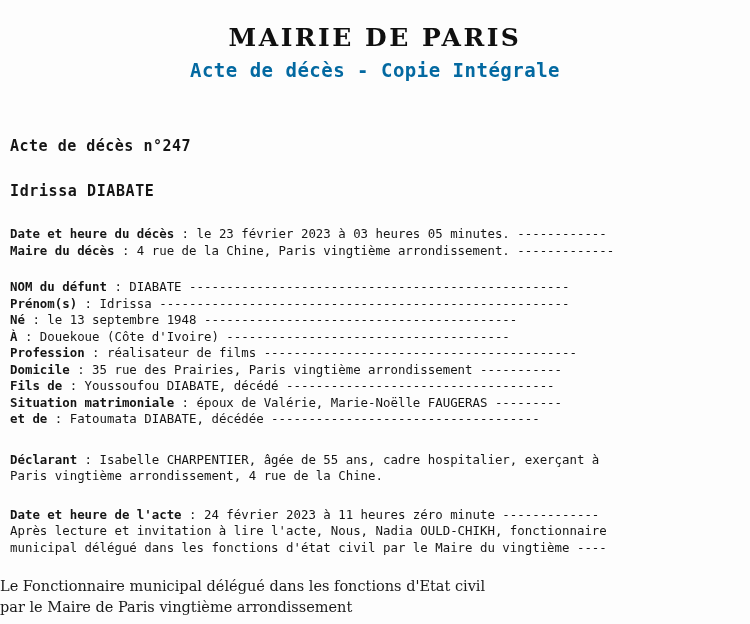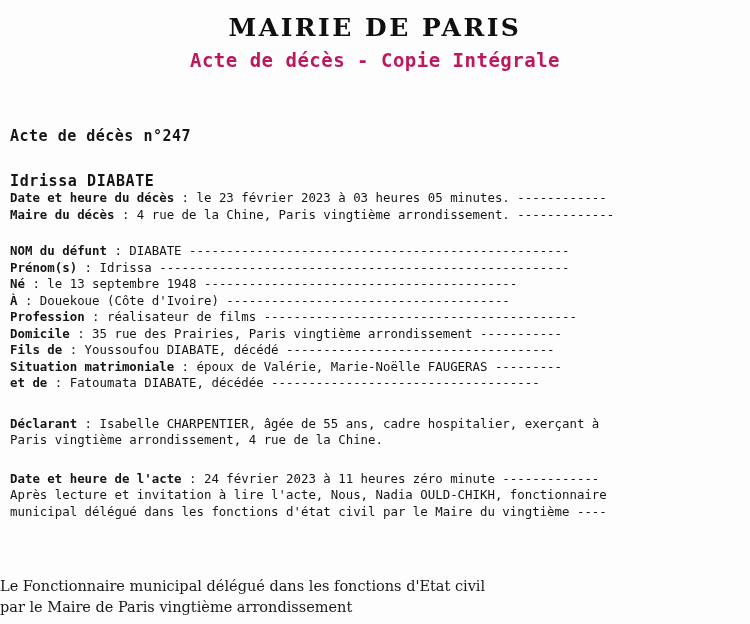--- a/index.html
+++ b/index.html
@@ -17,37 +17,37 @@
   }
   .page {
     position: relative;
     width: 750px;
     height: 624px;
     background: #fdfdfd;
   }
   
   .header {
     text-align: center;
-    padding-top: 12px;
+    padding-top: 22px;
   }
   .title-main {
     font-family: "DejaVu Serif", serif;
     font-weight: bold;
     font-size: 25px;
     letter-spacing: 2.5px;
     color: #101010;
     margin: 0;
     line-height: 1.25;
   }
   .title-sub {
     font-family: "DejaVu Sans Mono", monospace;
     font-weight: bold;
     font-size: 19px;
     letter-spacing: 0.5px;
-    color: #be185d;
+    color: #0369a1;
     margin: 6px 0 0 0;
     line-height: 1.25;
   }
   
   .body-wrap {
     padding: 0 8px 0 8px;
   }
   .acte-number {
     font-family: "DejaVu Sans Mono", monospace;
     font-weight: bold;
@@ -69,21 +69,21 @@
   }
   .line {
     font-size: 12.4px;
     line-height: 16.5px;
     white-space: pre-wrap;
     word-break: break-word;
   }
   .lbl {
     font-weight: bold;
   }
-  .group-1 { }
+  .group-1 { margin-top: 26px; }
   .group-2 { margin-top: 20px; }
   .group-3 { margin-top: 24px; }
   .group-4 { margin-top: 22px; }
 
   
   .footer {
     position: absolute;
     left: 0;
     right: 0;
     bottom: 6px;

